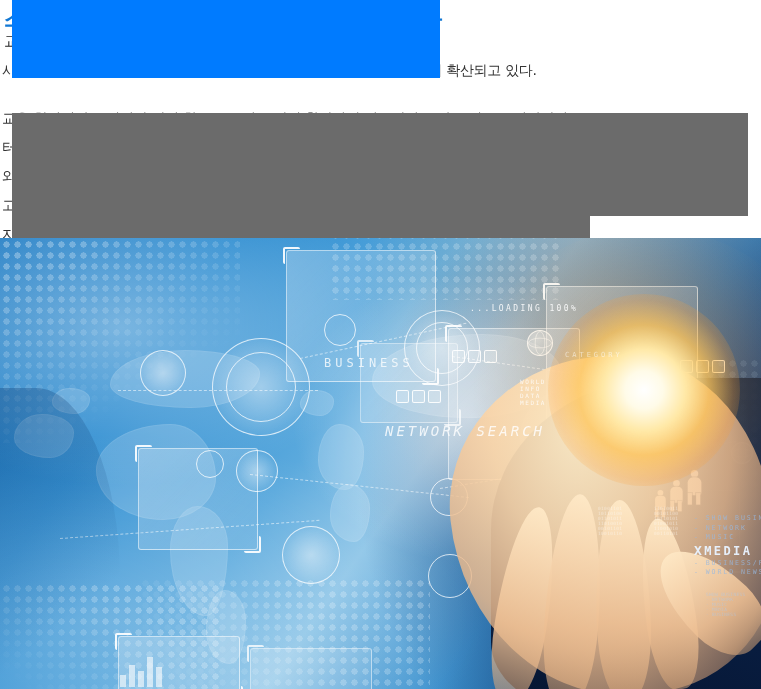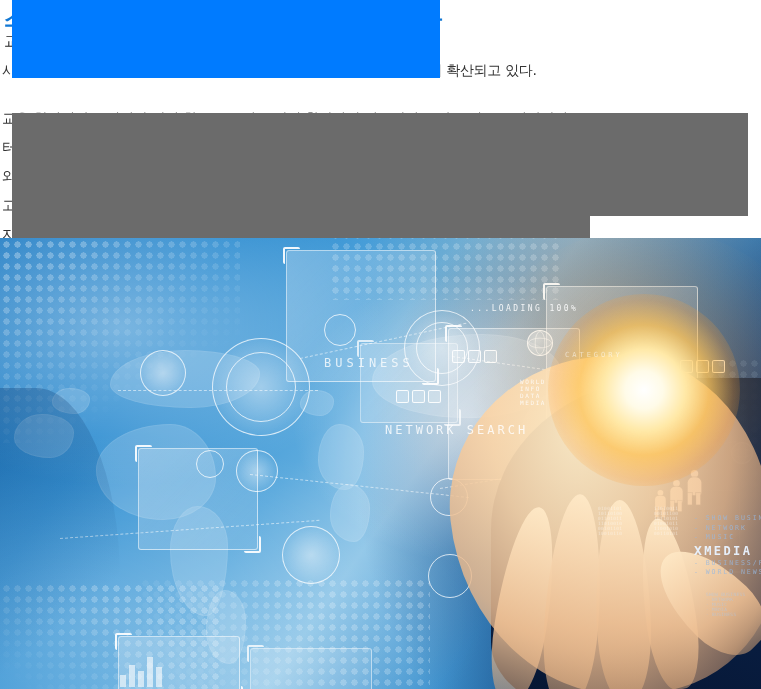--- a/index.html
+++ b/index.html
@@ -177,21 +177,21 @@
     position:absolute;left:-20px;top:150px;width:140px;height:320px;
     background:linear-gradient(140deg,rgba(14,58,112,.35),rgba(10,36,80,.0) 70%);
     border-radius:0 60% 0 0;
   }
 
   
   .hud{position:absolute;font-family:"DejaVu Sans Mono","Liberation Mono",monospace;
     letter-spacing:2.4px;white-space:nowrap;}
   .hud-loading{left:470px;top:66px;font-size:8px;color:rgba(255,255,255,.88);}
   .hud-business{left:324px;top:118px;font-size:12px;color:rgba(255,255,255,.78);letter-spacing:4px;text-align:right;}
-  .hud-netsearch{left:385px;top:185px;font-size:12px;color:rgba(255,255,255,.82);letter-spacing:3px;}
+  .hud-netsearch{left:385px;top:185px;font-size:14px;color:rgba(255,255,255,.82);letter-spacing:3px;font-style:italic;}
   .hud-world{left:520px;top:140px;font-size:6px;color:rgba(255,255,255,.8);letter-spacing:1.6px;line-height:7px;}
   .hud-category{left:565px;top:113px;font-size:7px;color:rgba(255,255,255,.55);letter-spacing:3px;text-align:right;}
 
   .menu{position:absolute;left:694px;top:276px;font-family:"DejaVu Sans Mono","Liberation Mono",monospace;}
   .menu div{font-size:6.6px;letter-spacing:1.9px;color:rgba(150,185,225,.78);line-height:9.6px;white-space:nowrap;}
   .menu .media{font-size:12px;letter-spacing:2.4px;color:rgba(232,242,255,.96);line-height:15px;font-weight:700;}
   .menu .media .x{font-size:13px;}
 
   .codeblk{position:absolute;font-family:"DejaVu Sans Mono","Liberation Mono",monospace;
     font-size:4.4px;line-height:5px;color:rgba(255,255,255,.45);white-space:pre;letter-spacing:.4px;}

